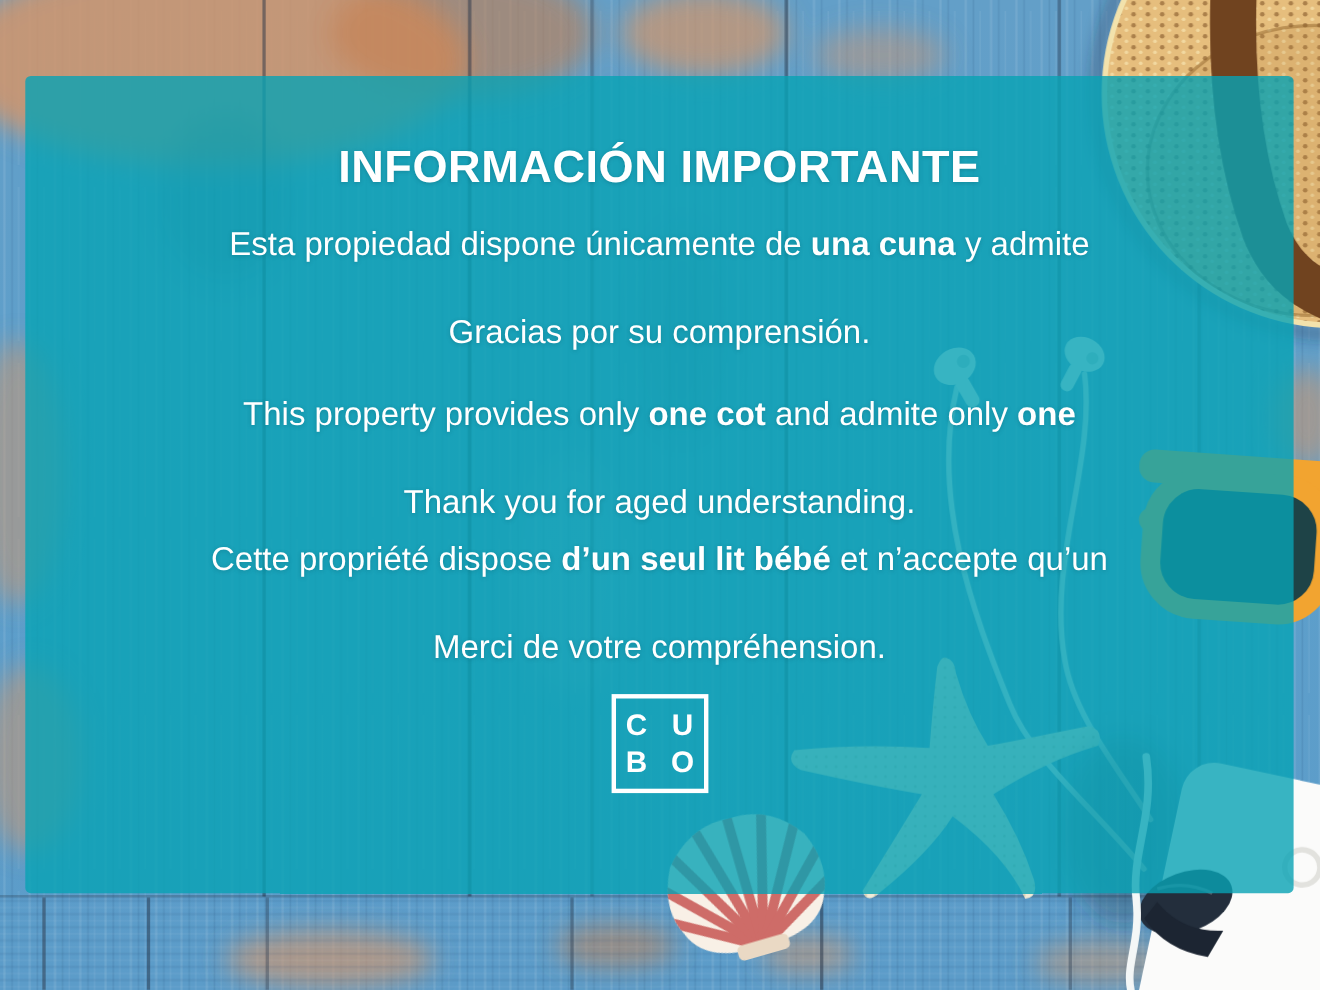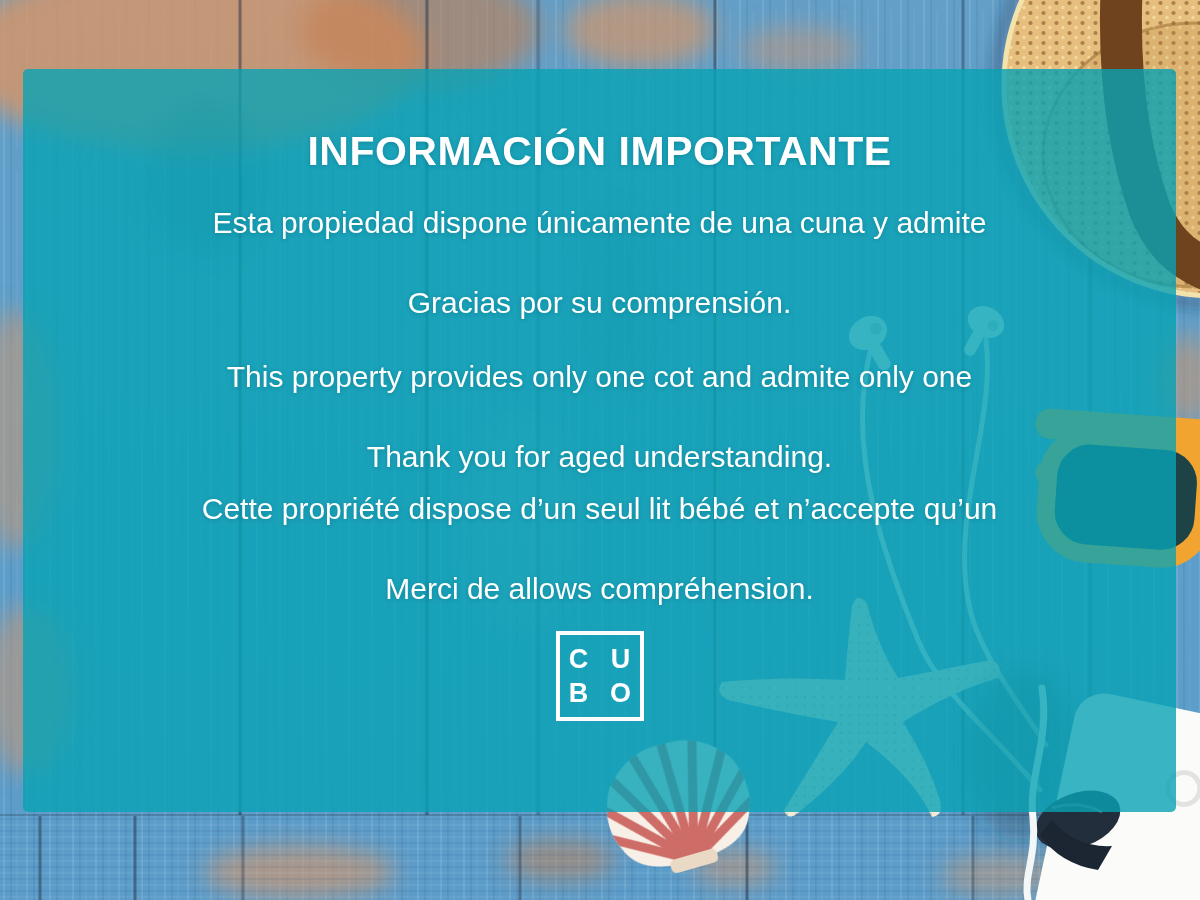--- a/index.html
+++ b/index.html
@@ -29,21 +29,21 @@
     border-radius:5px;background:var(--overlay);
     display:flex;flex-direction:column;align-items:center;
     color:var(--text);text-align:center;box-sizing:border-box;padding:12px 40px;
     text-shadow:0 1px 4px rgba(0,70,80,0.28);
   }
   .title{
     margin:41px 0 0 0;font-size:41px;line-height:59px;font-weight:700;
     letter-spacing:0.5px;
   }
   .para{margin:0;font-size:30px;line-height:40px;font-weight:400;}
-  .para b{font-weight:400;}
+  .para b{font-weight:700;}
   .para-es{margin-top:22px;}
   .para-en{margin-top:34px;}
   .para-fr{margin-top:12px;}
   .logo{
     margin-top:22px;width:88px;height:90px;border:4px solid var(--text);
     box-sizing:border-box;display:flex;flex-direction:column;justify-content:center;
     gap:9px;text-shadow:none;
   }
   .logo-row{display:flex;justify-content:center;gap:16px;}
   .logo-letter{font-size:27px;font-weight:700;line-height:25px;width:26px;text-align:center;}
@@ -207,21 +207,21 @@
       <path d="M1052,808 Q1078,800 1102,812" fill="none" stroke="rgba(255,255,255,0.25)" stroke-width="3"></path>
     </g>
     <path d="M1042,688 C1050,742 1028,775 1033,818 C1037,856 1023,876 1028,900" fill="none" stroke="#F4F7F7" stroke-width="7" stroke-linecap="round"></path>
   </svg>
 
   <div class="card">
     <h1 class="title"><span>INFORMACIÓN IMPORTANTE</span><br></h1>
 
     <p class="para para-es"><span>Esta propiedad dispone únicamente de </span><b>una cuna</b><span> y admite</span><br><br><span>Gracias por su comprensión.</span></p>
     <p class="para para-en"><span>This property provides only </span><b>one cot</b><span> and admite only </span><b>one</b><br><br><span>Thank you for aged understanding.</span></p>
-    <p class="para para-fr"><span>Cette propriété dispose </span><b>d’un seul lit bébé</b><span> et n’accepte qu’un</span><br><br><span>Merci de allows compréhension.</span></p>
+    <p class="para para-fr"><span>Cette propriété dispose </span><b>d’un seul lit bébé</b><span> et n’accepte qu’un</span><br><br><span>Merci de votre compréhension.</span></p>
 
     <div class="logo">
       <div class="logo-row">
         <span class="logo-letter">C</span>
         <span class="logo-letter">U</span>
       </div>
       <div class="logo-row">
         <span class="logo-letter">B</span>
         <span class="logo-letter">O</span>
       </div>

